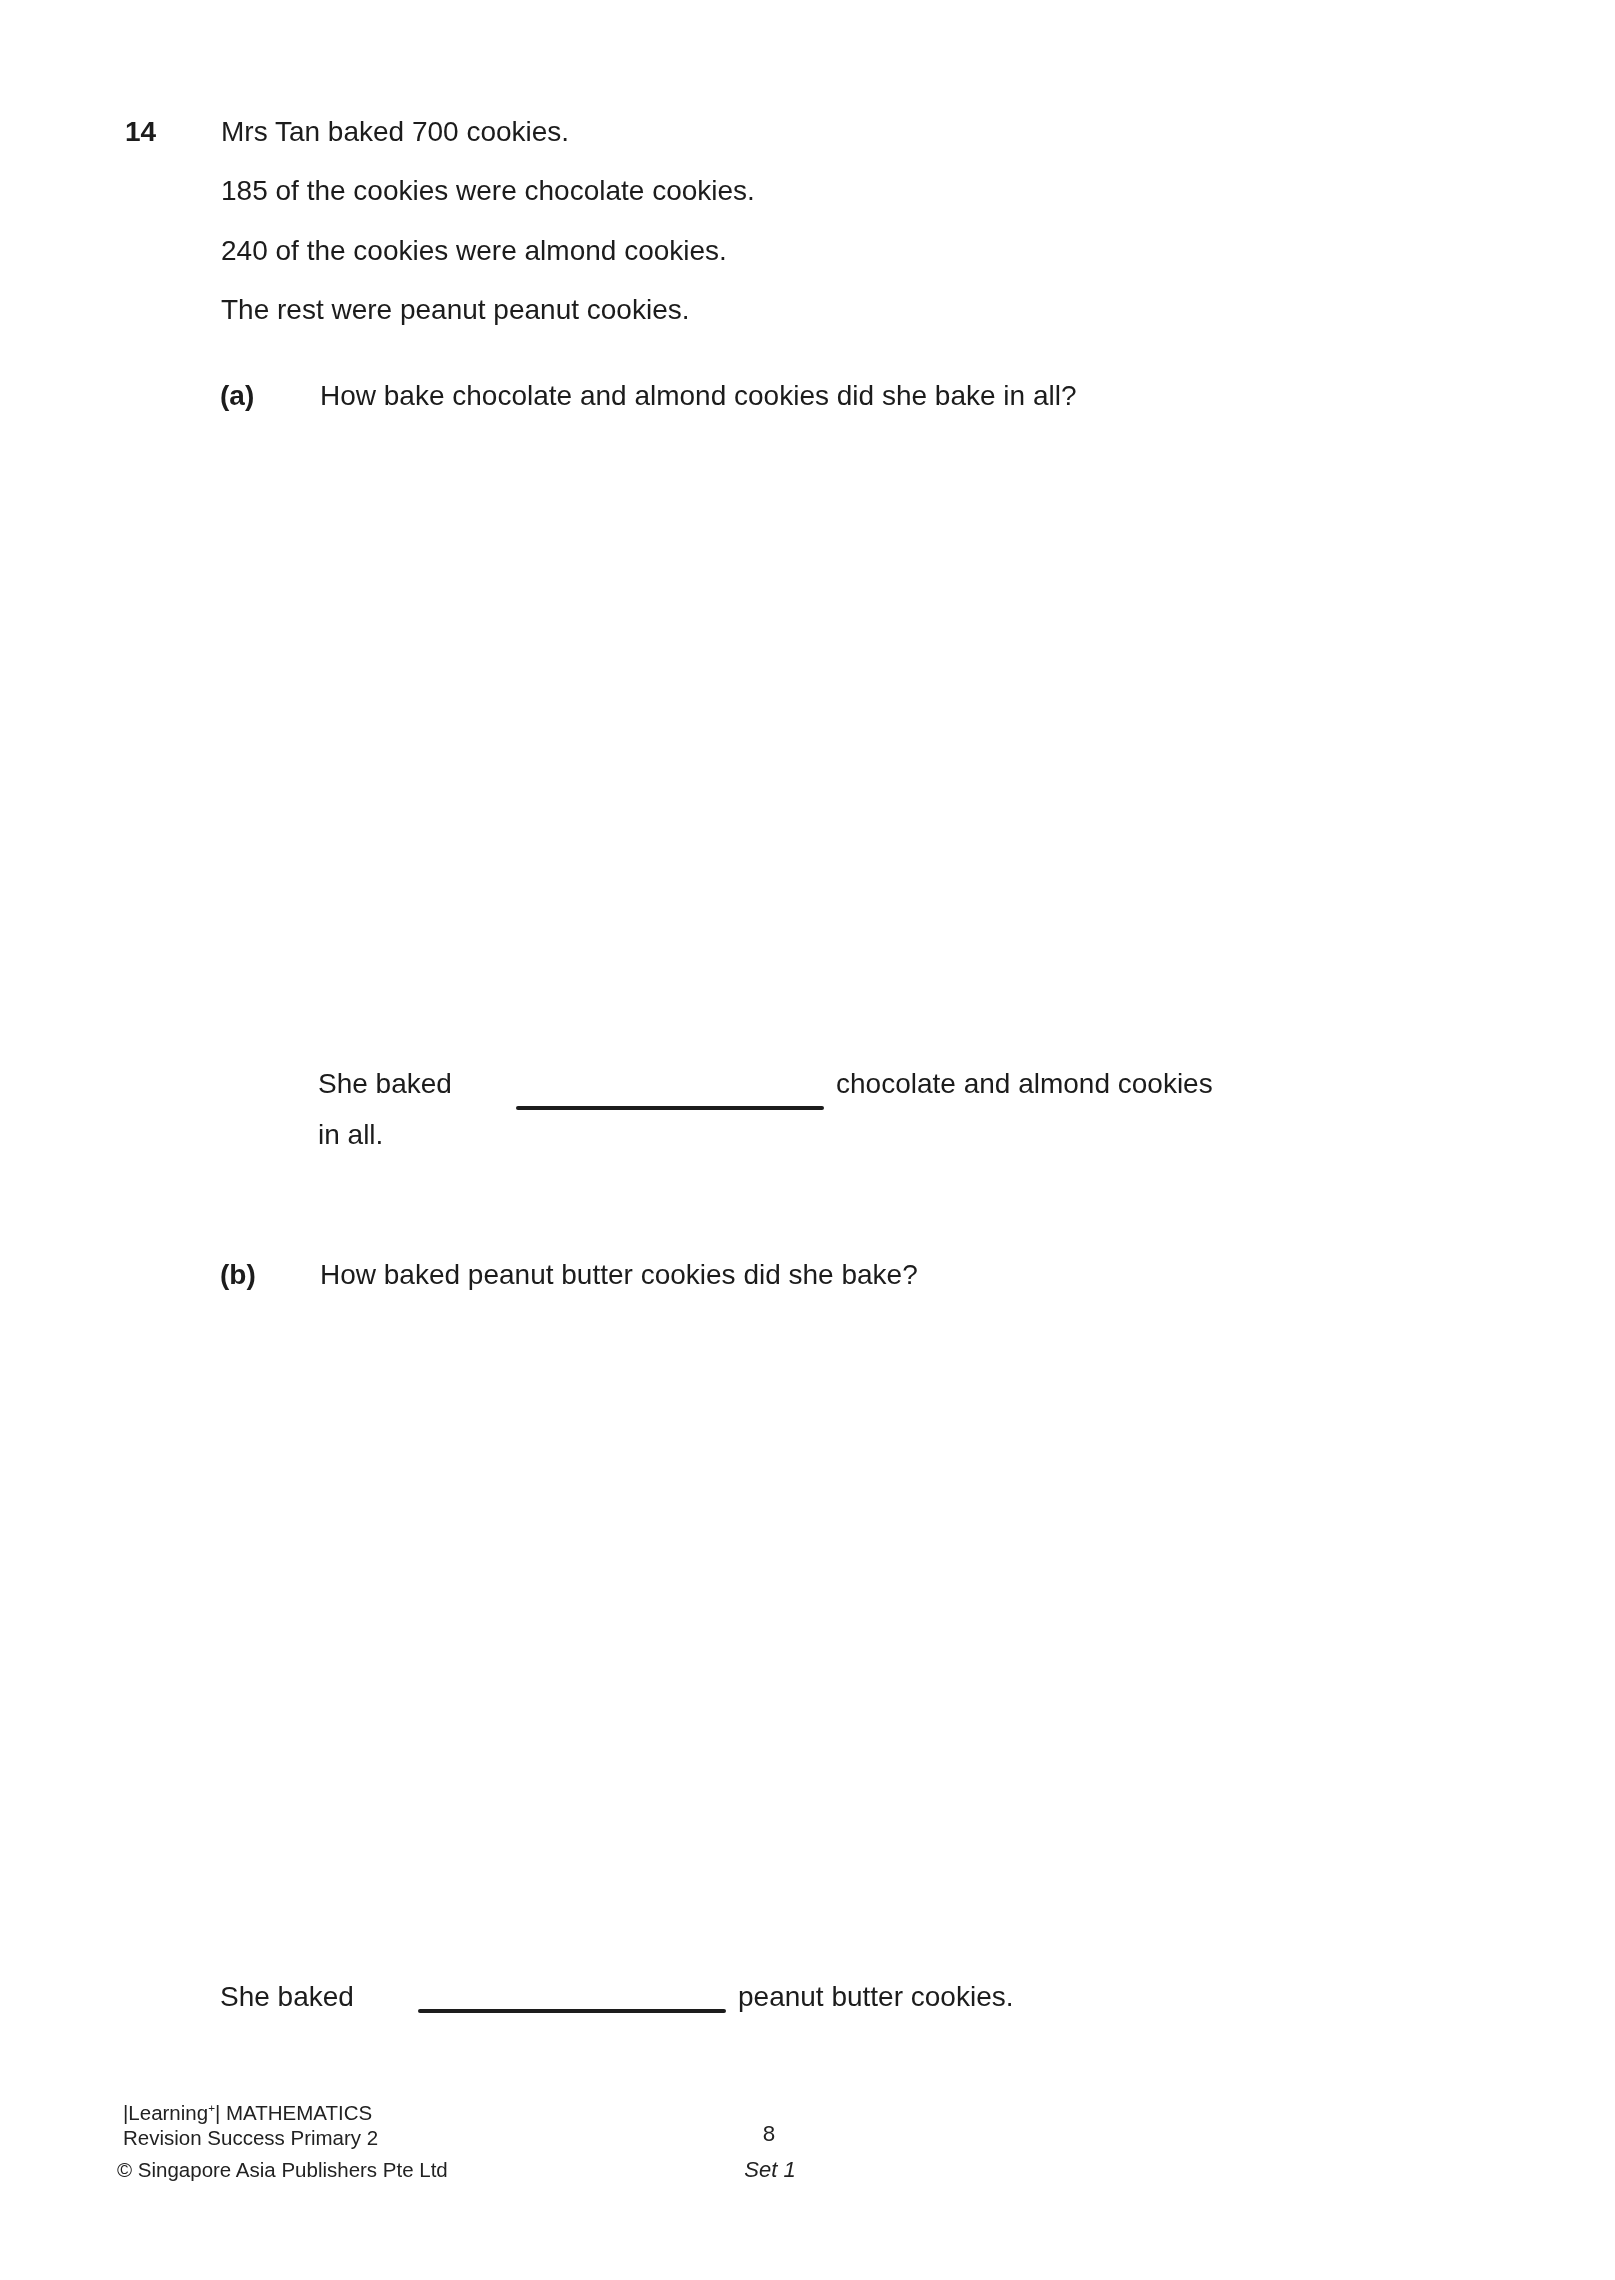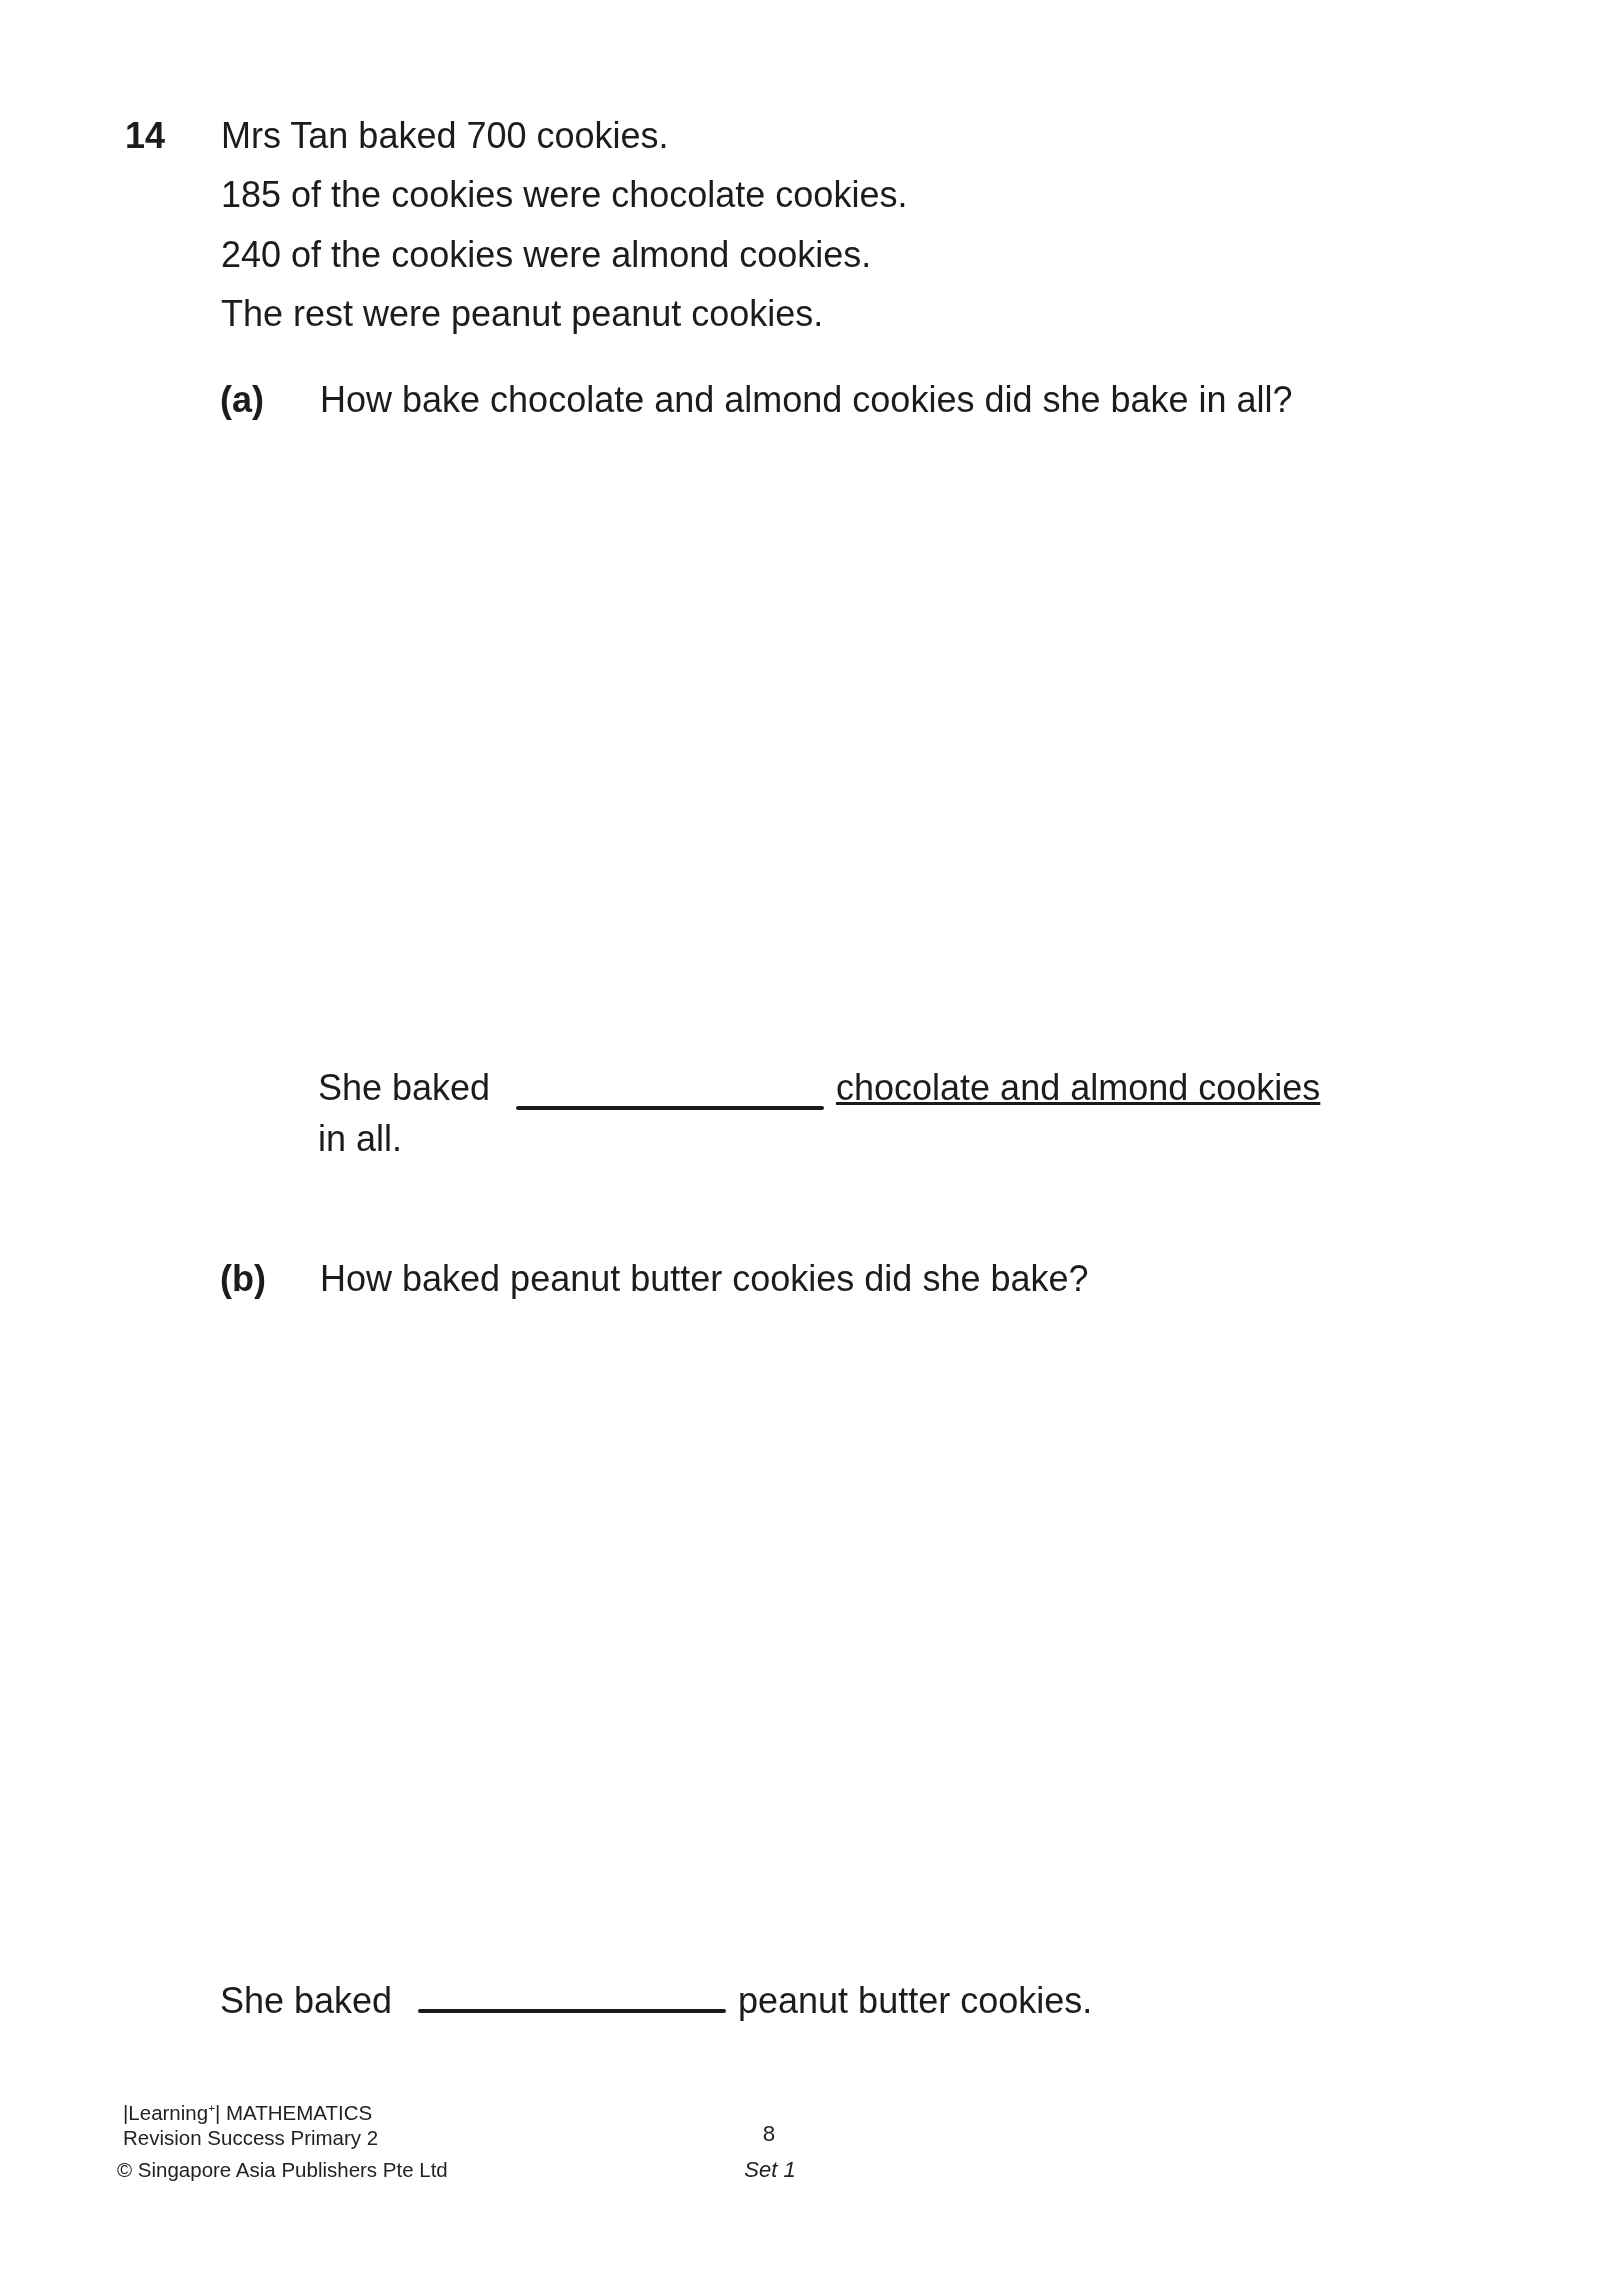--- a/index.html
+++ b/index.html
@@ -1,20 +1,20 @@
 <!DOCTYPE html>
 <html><head>
 <meta charset="utf-8">
 <style>
   html, body { margin: 0; padding: 0; background: #ffffff; }
   body {
     width: 1616px; height: 2280px; position: relative; overflow: hidden;
     font-family: "Liberation Sans", sans-serif; color: #1c1c1c;
   }
-  .ln { position: absolute; white-space: nowrap; font-size: 36px; line-height: 1; text-align: center; }
+  .ln { position: absolute; white-space: nowrap; font-size: 28px; line-height: 1; text-align: center; }
   .bold { font-weight: bold; }
   .blank {
     position: absolute; height: 3.9px; background: #1c1c1c; border-radius: 2px;
   }
   .foot { position: absolute; white-space: nowrap; font-size: 20.5px; line-height: 1; color: #222; }
   .center { transform: translateX(-50%); }
   .italic { font-style: italic; }
   sup.plus { font-size: 11.7px; vertical-align: 7.8px; line-height: 0; }
 </style>
 </head>
@@ -27,21 +27,21 @@
 <div class="ln" style="left:221px; top:296px;">The rest were peanut peanut cookies.</div>
 
 <div>
   <div class="ln bold" style="left:220px; top:382px;">(a)</div>
   <div class="ln" style="left:320px; top:382px;">How bake chocolate and almond cookies did she bake in all?</div>
 
   <div>
     <div class="ln" style="left:318px; top:1070px;">She baked</div>
     <div class="blank" style="left:516px; top:1106px; width:308px;"></div>
     <div class="ln" style="left:517px; top:1070px; width:306px; text-align:center;"></div>
-    <div class="ln" style="left:836px; top:1070px;text-decoration:underline;">chocolate and almond cookies</div>
+    <div class="ln" style="left:836px; top:1070px;">chocolate and almond cookies</div>
     <div class="ln" style="left:318px; top:1121px;">in all.</div>
   </div>
 </div>
 
 <div>
   <div class="ln bold" style="left:220px; top:1261px;">(b)</div>
   <div class="ln" style="left:320px; top:1261px;">How baked peanut butter cookies did she bake?</div>
 
   <div>
     <div class="ln" style="left:220px; top:1983px;">She baked</div>

